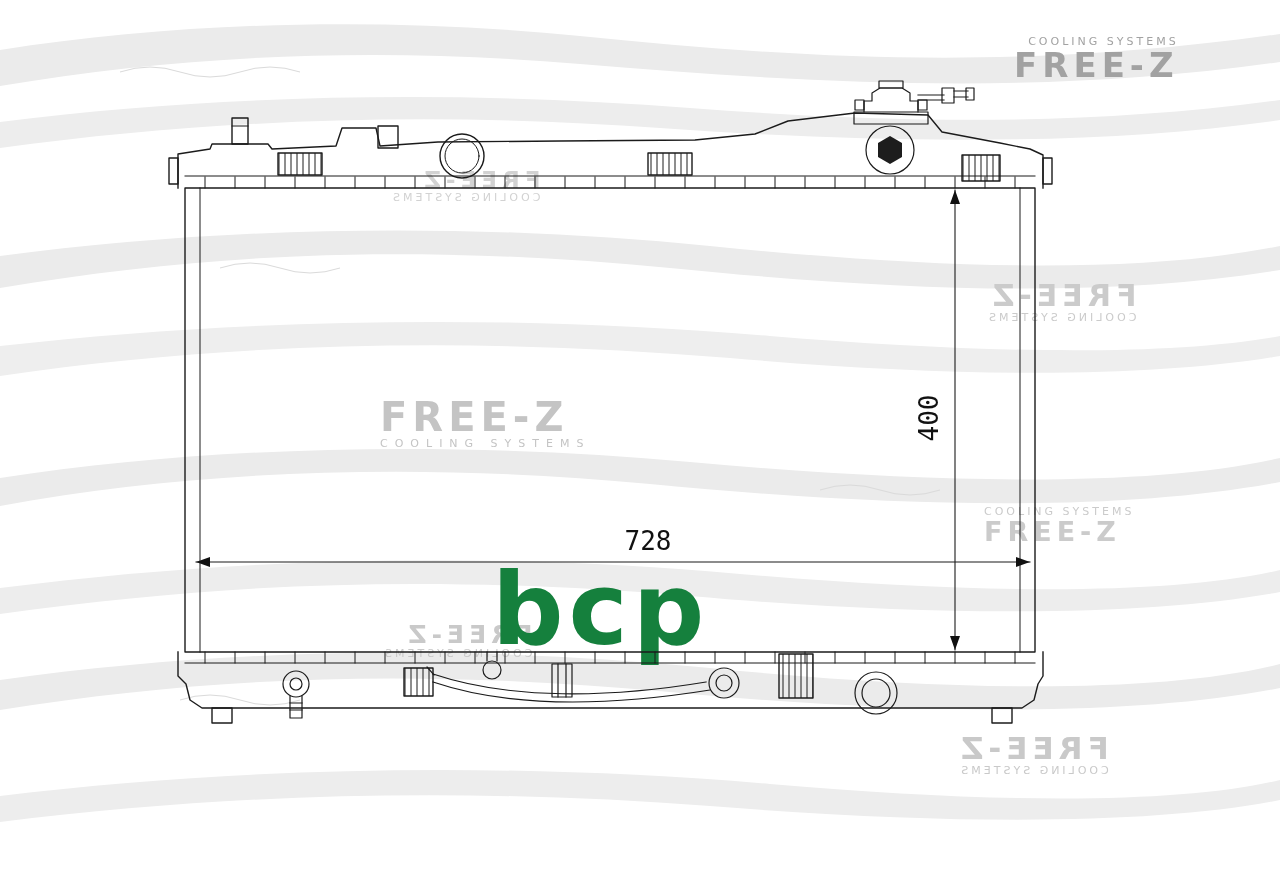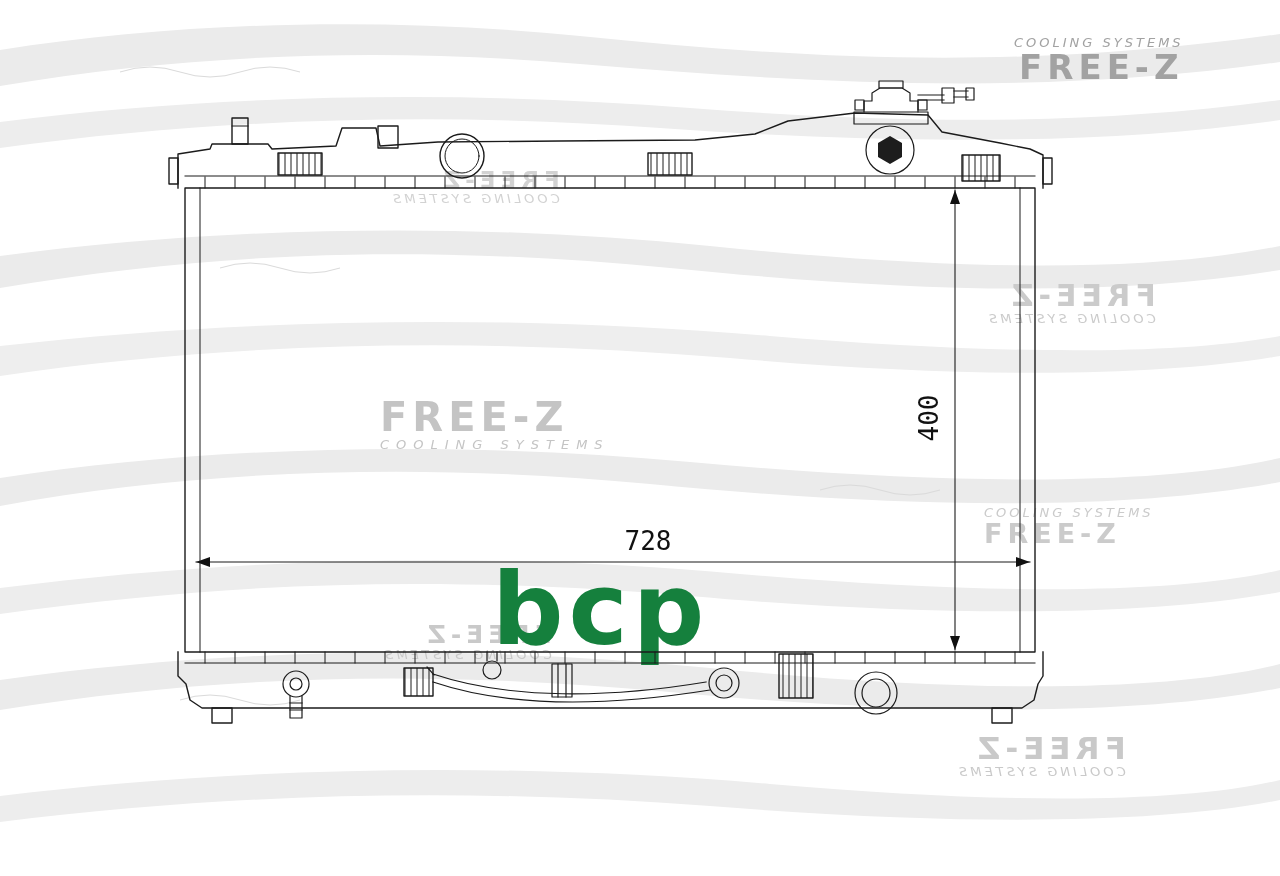--- a/index.html
+++ b/index.html
@@ -5,21 +5,21 @@
   * { margin:0; padding:0; box-sizing:border-box; }
   html,body { width:1280px; height:876px; }
   body { background:#ffffff; font-family:"DejaVu Sans", sans-serif; position:relative; overflow:hidden; }
   .layer { position:absolute; left:0; top:0; width:1280px; height:876px; }
   .waves { z-index:0; }
   .marks { z-index:1; }
   .draw  { z-index:2; }
 
   .wm { position:absolute; font-weight:bold; white-space:nowrap; line-height:1.05; }
   .wm .big { display:block; letter-spacing:5px; }
-  .wm .tag { display:block; font-weight:normal; font-size:13px; letter-spacing:3px;font-style:italic; }
+  .wm .tag { display:block; font-weight:normal; font-size:11px; letter-spacing:3px; }
   .flip { transform:scaleX(-1); }
 
   .wm-1 { left:1014px; top:36px;  font-size:34px; color:#a2a2a2; text-align:right; }
   .wm-2 { left:986px;  top:280px; font-size:30px; color:#cbcbcb; }
   .wm-3 { left:380px;  top:396px; font-size:40px; color:#c4c4c4; }
   .wm-3 .tag { letter-spacing:7px; }
   .wm-4 { left:984px;  top:506px; font-size:27px; color:#cbcbcb; }
   .wm-5 { left:382px;  top:622px; font-size:25px; color:#c9c9c9; }
   .wm-6 { left:390px;  top:168px; font-size:23px; color:#d2d2d2; }
   .wm-7 { left:956px;  top:732px; font-size:31px; color:#c9c9c9; }

